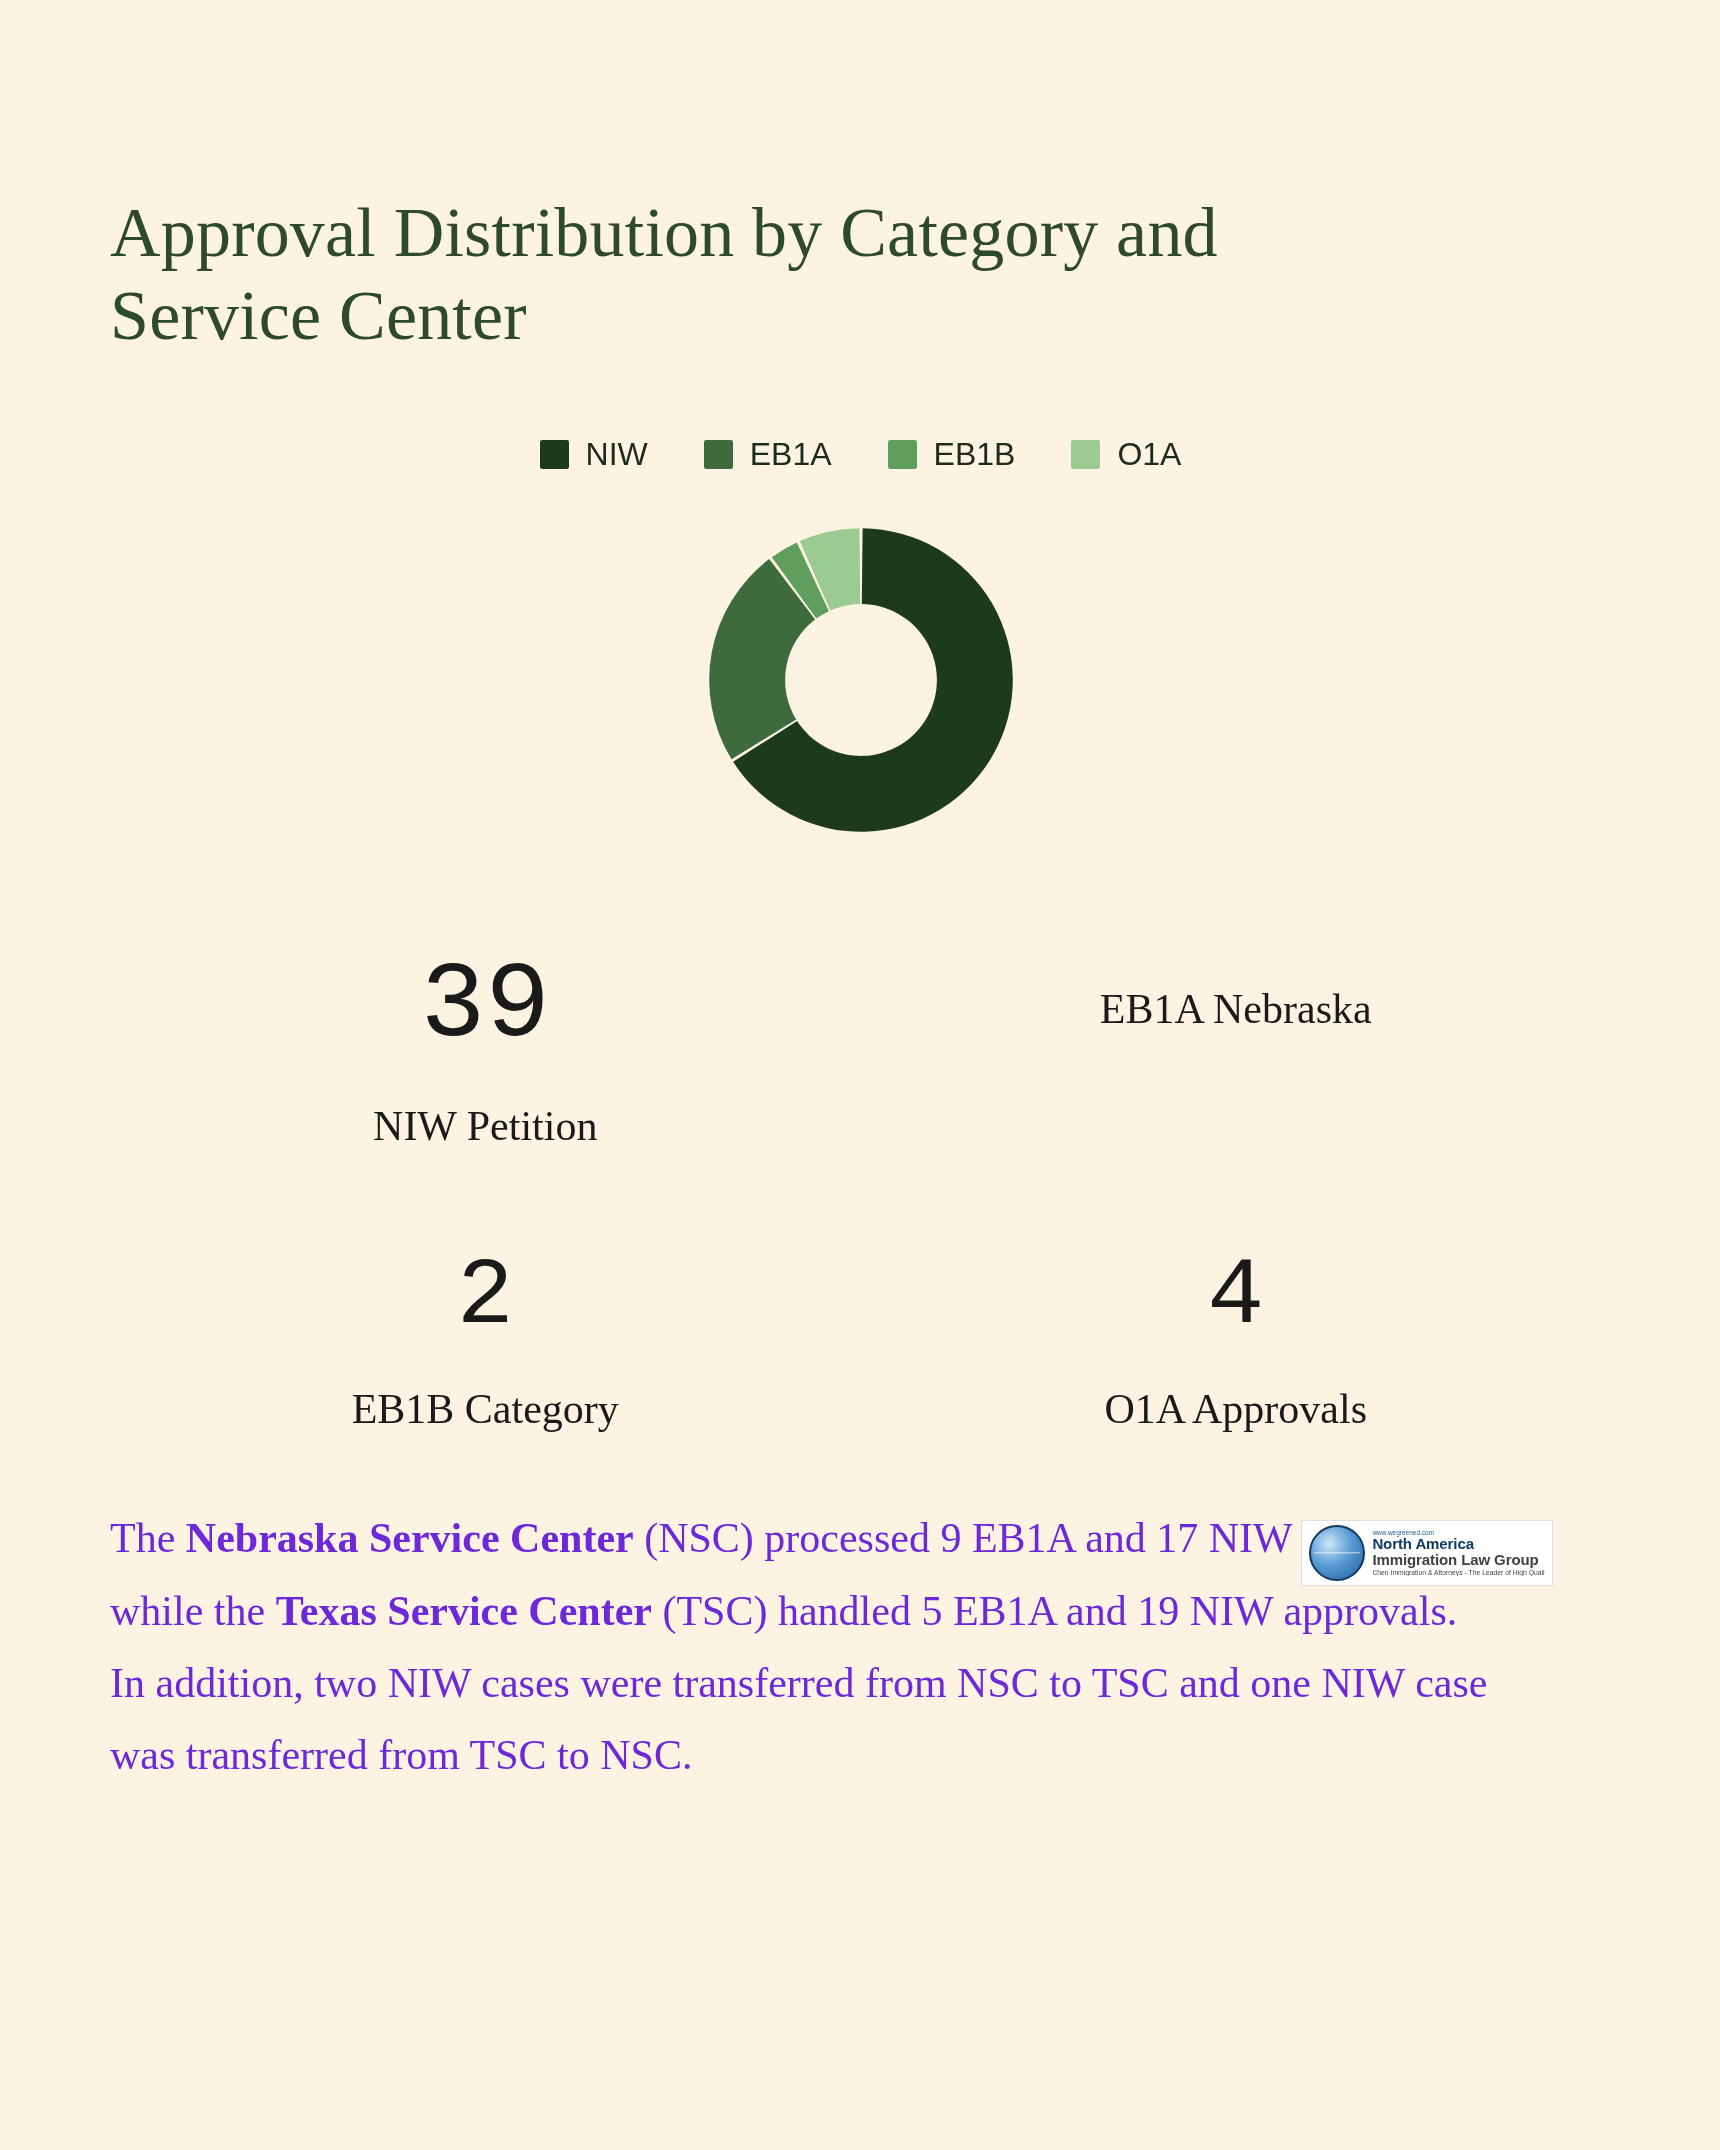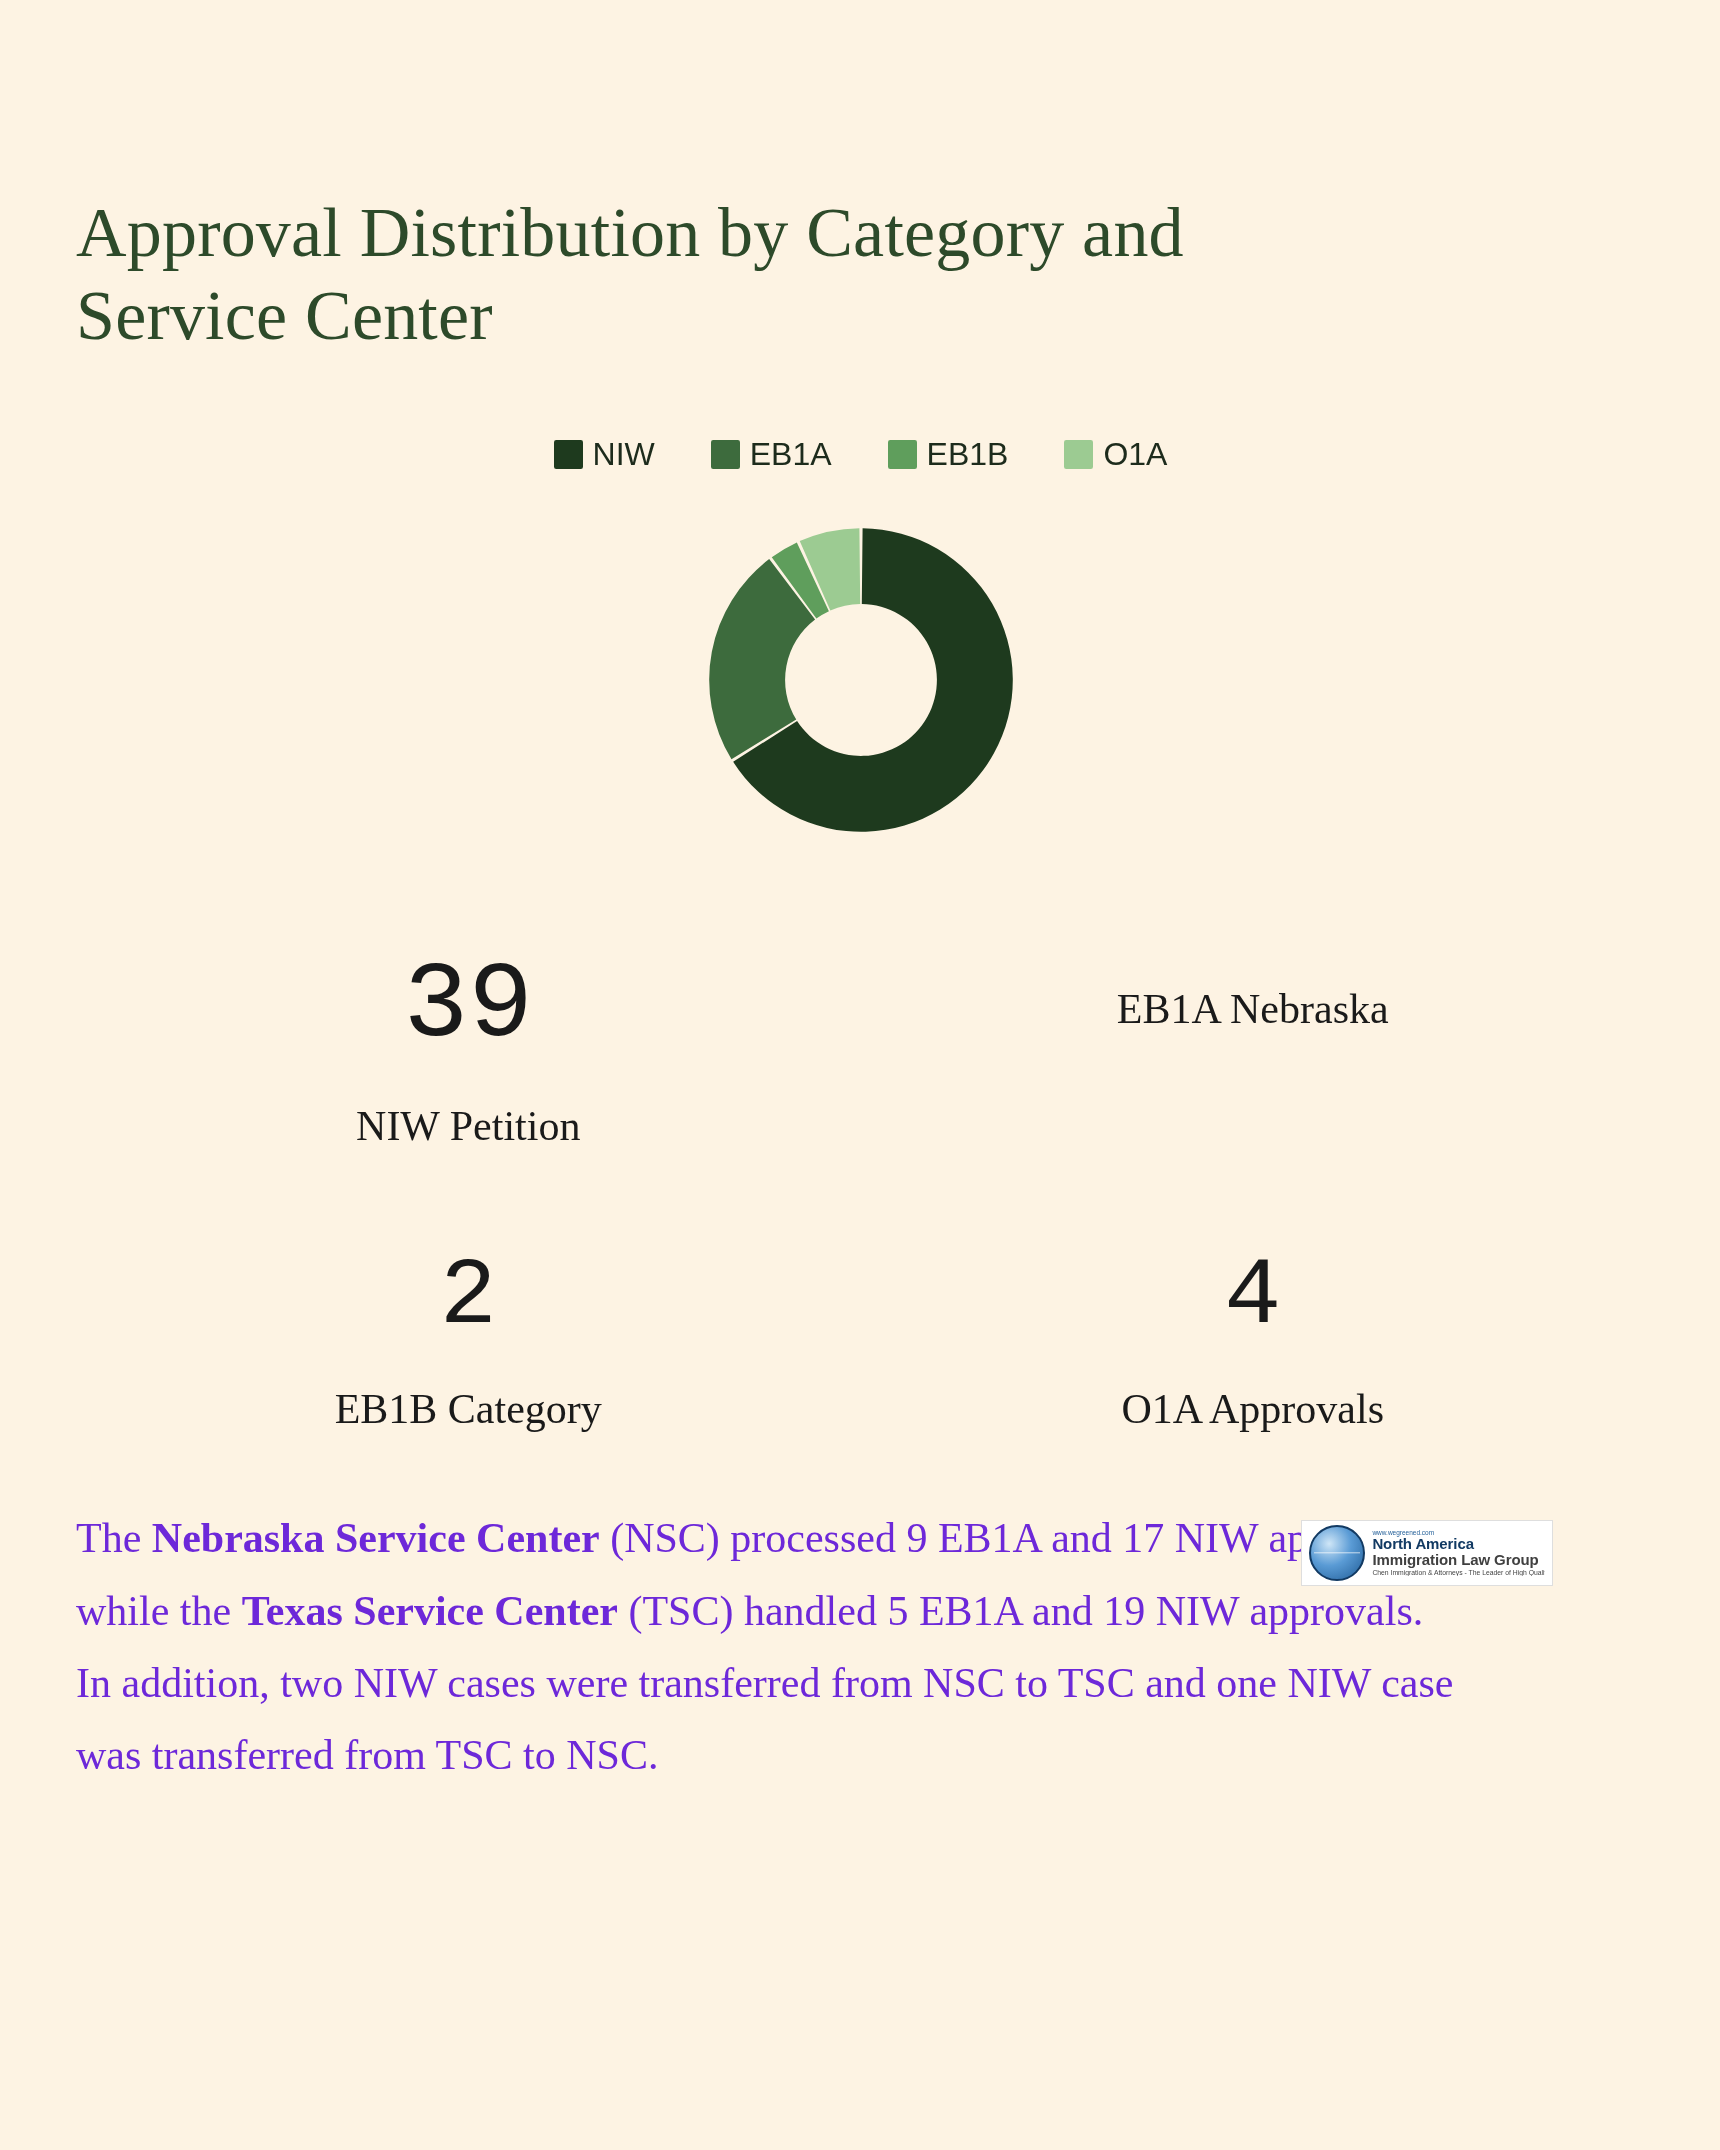--- a/index.html
+++ b/index.html
@@ -13,21 +13,21 @@
     font-family: "Liberation Sans", sans-serif;
     overflow: hidden;
     position: relative;
   }
 
   .page {
     position: relative;
     width: 1721px;
     height: 1679px;
     box-sizing: border-box;
-    padding: 0 76px;
+    padding: 0 110px;
   }
 
   .title {
     font-family: "Liberation Serif", serif;
     color: #2d4a2a;
     font-size: 70px;
     line-height: 1.18;
     font-weight: 400;
     letter-spacing: 0.2px;
     padding-top: 192px;
@@ -37,21 +37,21 @@
   .legend {
     display: flex;
     justify-content: center;
     align-items: center;
     gap: 56px;
     margin-top: 79px;
   }
   .legend-item {
     display: flex;
     align-items: center;
-    gap: 10px;
+    gap: 17px;
   }
   .legend-swatch {
     width: 29px;
     height: 29px;
     border-radius: 2.2px;
     display: block;
   }
   .legend-label {
     font-family: "Liberation Sans", sans-serif;
     font-size: 32px;

